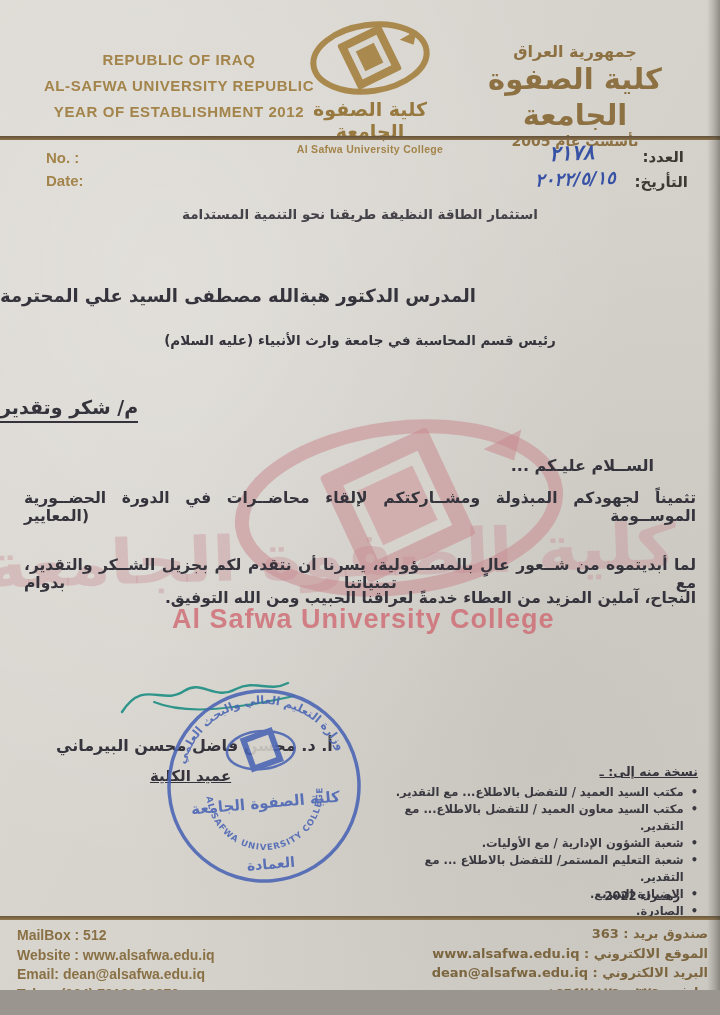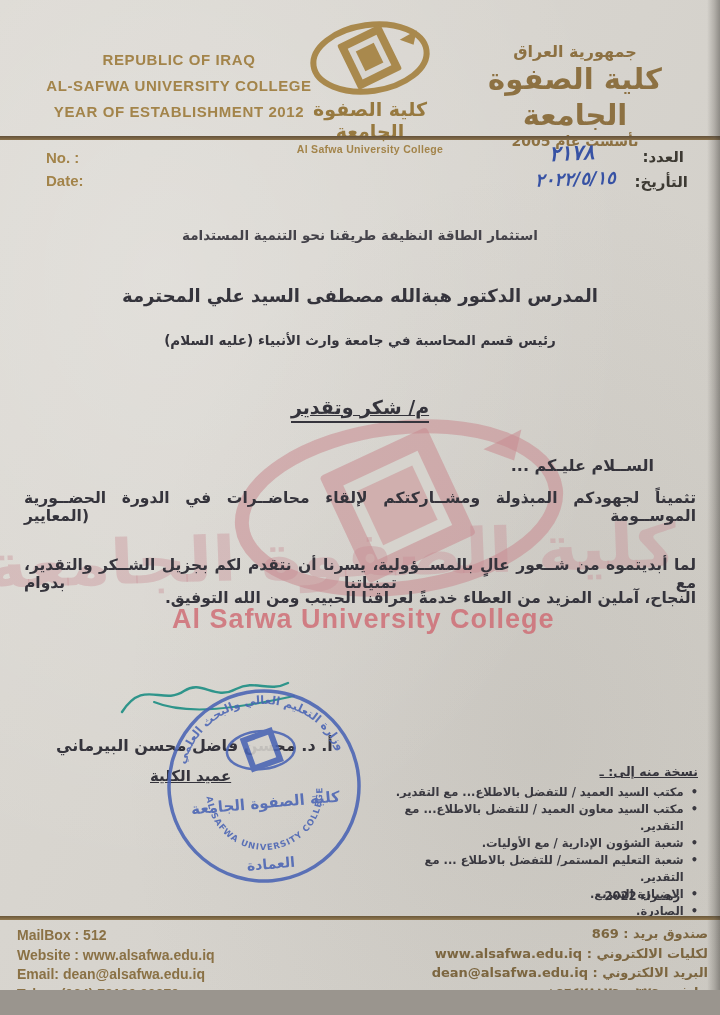--- a/index.html
+++ b/index.html
@@ -25,24 +25,24 @@
   .hdr-right .college{font-size:29px;line-height:36px;}
   .hdr-right .est{font-size:14px;}
   .rule1{top:136px;left:0;right:0;height:4px;background:linear-gradient(to bottom,#63513a,#8a714a);}
   .rule2{top:916px;left:0;right:0;height:4px;background:linear-gradient(to bottom,#6a5739,#927950);}
   .nodate{left:46px;top:146px;font-size:15px;line-height:23px;}
   .num-label{right:36px;top:148px;font-size:15px;font-weight:bold;color:#3d3a33;direction:rtl;}
   .date-label{right:32px;top:173px;font-size:15px;font-weight:bold;color:#3d3a33;direction:rtl;}
   .handw{color:#3752a4;font-weight:bold;font-style:italic;direction:rtl;}
   .num-val{right:126px;top:141px;font-size:21px;letter-spacing:3px;transform:rotate(-3deg);}
   .date-val{right:104px;top:168px;font-size:18px;letter-spacing:1px;transform:rotate(-2deg);}
-  .slogan{top:227px;left:0;width:100%;text-align:center;direction:rtl;font-size:13.5px;font-weight:bold;color:#45434a;}
-  .addressee{top:285px;left:0;width:100%;text-align:center;direction:rtl;font-size:18px;font-weight:bold;}
+  .slogan{top:206px;left:0;width:100%;text-align:center;direction:rtl;font-size:13.5px;font-weight:bold;color:#45434a;}
+  .addressee{top:285px;left:0;width:100%;text-align:left;direction:rtl;font-size:18px;font-weight:bold;}
   .addr-title{top:332px;left:0;width:100%;text-align:center;direction:rtl;font-size:13.5px;font-weight:bold;}
-  .subject{top:396px;left:0;width:100%;text-align:center;direction:rtl;text-decoration:underline;}
+  .subject{top:396px;left:0;width:100%;text-align:left;direction:rtl;}
   .subject span{font-size:19px;font-weight:bold;border-bottom:2.5px solid #35343c;padding-bottom:3px;}
   .wm-callig{left:48px;top:528px;width:560px;direction:rtl;font-size:62px;font-weight:bold;white-space:nowrap;
     color:rgba(200,140,146,0.38);transform:scaleX(1.12) rotate(-2deg);transform-origin:left top;}
   .wm-en{left:172px;top:604px;font-family:"Liberation Sans",sans-serif;font-size:27px;font-weight:bold;
     letter-spacing:1px;color:rgba(206,104,112,0.80);white-space:nowrap;}
   .salutation{right:66px;top:456px;direction:rtl;font-size:16px;font-weight:bold;}
   .bline{left:24px;right:24px;direction:rtl;font-size:15.5px;font-weight:bold;color:#35343c;
     text-align:justify;text-align-last:justify;}
   .bline.last{text-align:right;text-align-last:right;}
   .signer-name{left:56px;top:736px;direction:rtl;font-size:16px;font-weight:bold;}
@@ -57,21 +57,21 @@
   .ftr-right{right:12px;top:924px;direction:rtl;text-align:right;font-weight:bold;
     font-size:13px;line-height:19.5px;color:#7c6640;}
 </style>
 </head>
 <body>
 
 <div class="page">
 
   <div class="abs hdr-left gold-en">
     <div>REPUBLIC OF IRAQ</div>
-    <div>AL-SAFWA UNIVERSITY COLLEGE</div>
+    <div>AL-SAFWA UNIVERSITY REPUBLIC</div>
     <div>YEAR OF ESTABLISHMENT 2012</div>
   </div>
 
   <div class="abs hdr-center">
     <svg width="132" height="80" viewBox="0 0 132 80">
       <g transform="rotate(-8 66 40)">
         <ellipse cx="66" cy="40" rx="57" ry="33" fill="none" stroke="#a9894d" stroke-width="6"></ellipse>
         <g transform="rotate(-18 66 40)">
           <rect x="42" y="14" width="48" height="50" rx="2" fill="#a9894d"></rect>
           <rect x="50" y="22" width="32" height="34" fill="#d8d5cf"></rect>
@@ -190,20 +190,20 @@
   <div class="abs rule2"></div>
 
   <div class="abs ftr-left">
     <div>MailBox : 512</div>
     <div>Website : www.alsafwa.edu.iq</div>
     <div>Email: dean@alsafwa.edu.iq</div>
     <div>Tel : + (964) 78129 00379</div>
   </div>
 
   <div class="abs ftr-right">
-    <div>صندوق بريد : 869</div>
-    <div>لكليات الالكتروني : www.alsafwa.edu.iq</div>
+    <div>صندوق بريد : 363</div>
+    <div>الموقع الالكتروني : www.alsafwa.edu.iq</div>
     <div>البريد الالكتروني : dean@alsafwa.edu.iq</div>
     <div>هاتف : ٩٦٤٧٨١٢٩٠٠٣٧٩+</div>
   </div>
 
   <div class="edge-right"></div>
 </div>
 
 </body></html>

